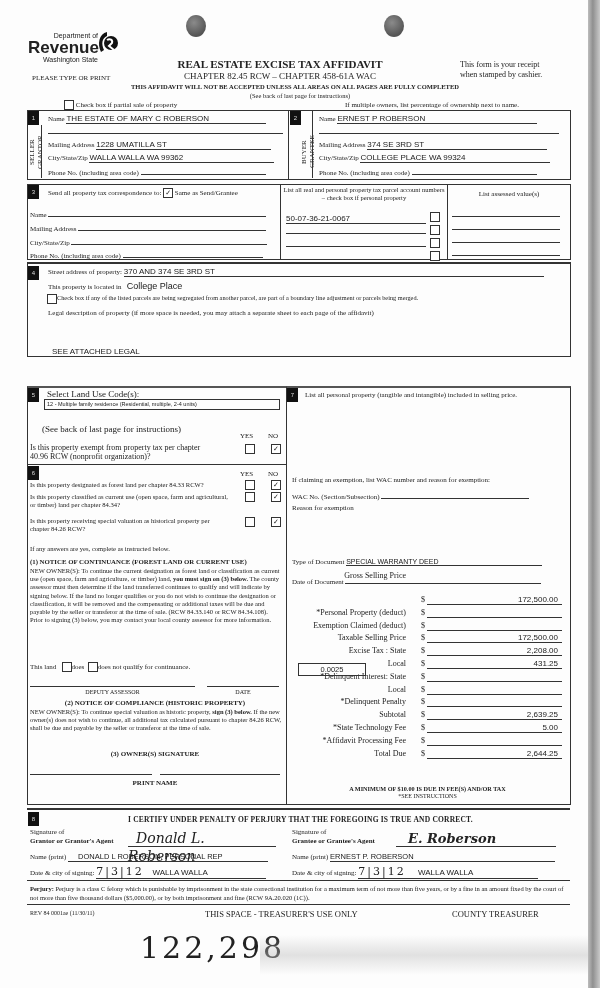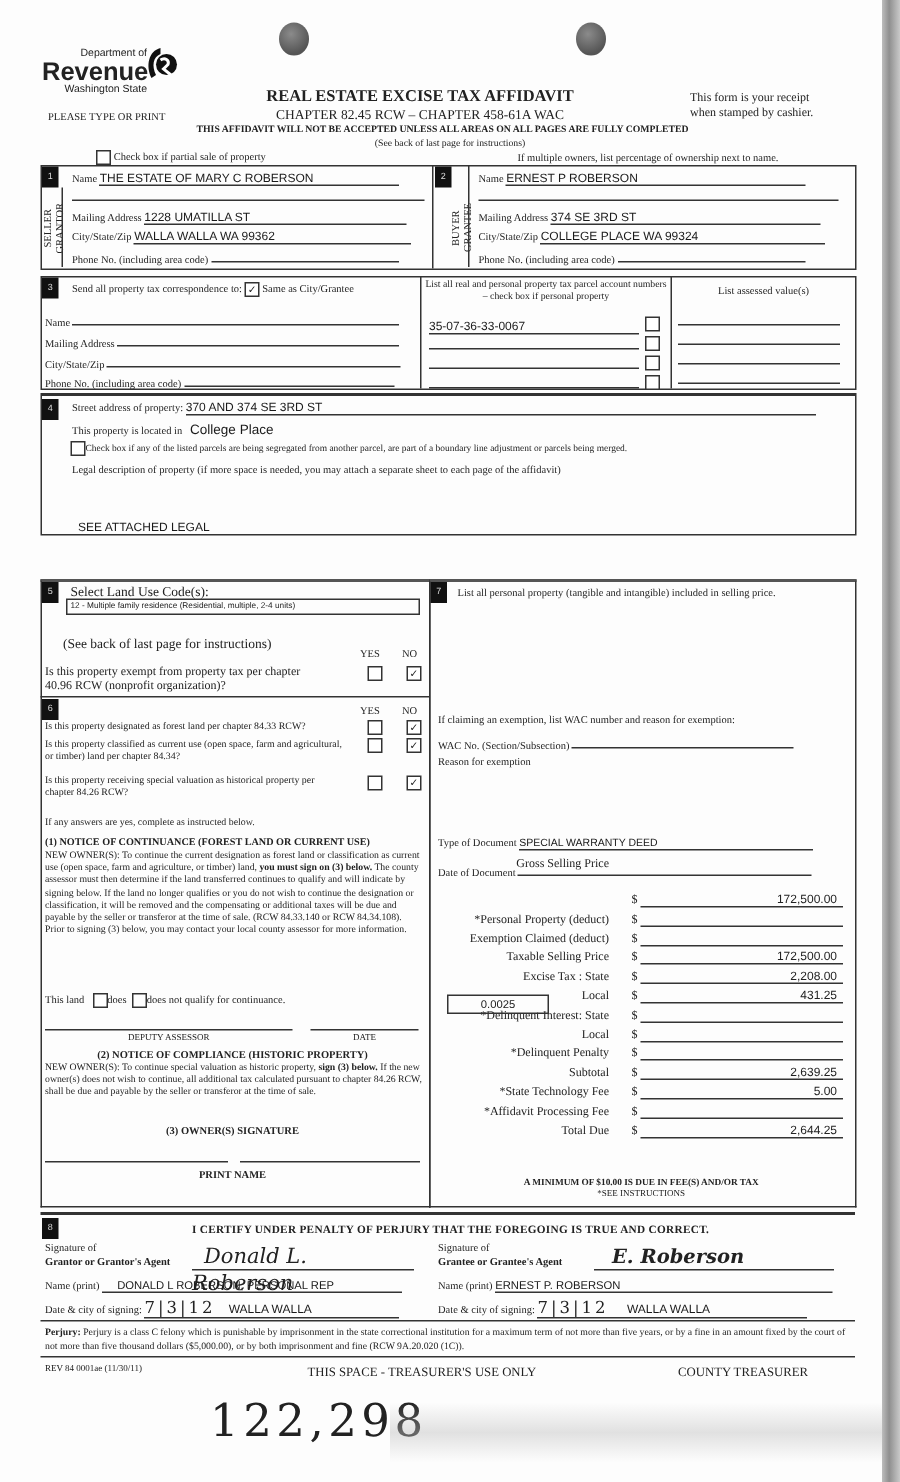--- a/index.html
+++ b/index.html
@@ -76,31 +76,31 @@
   <div class="row t7" style="left:319px;top:114px;"><span>Name</span> <span class="fill line" style="display:inline-block;width:200px;">ERNEST P ROBERSON</span></div>
   <div class="abs line" style="left:319px;top:125px;width:240px;height:8px;"></div>
   <div class="row t7" style="left:319px;top:140px;"><span>Mailing Address</span> <span class="fill line" style="display:inline-block;width:180px;">374 SE 3RD ST</span></div>
   <div class="row t7" style="left:319px;top:153px;"><span>City/State/Zip</span> <span class="fill line" style="display:inline-block;width:190px;">COLLEGE PLACE WA  99324</span></div>
   <div class="row t7" style="left:319px;top:166px;"><span>Phone No. (including area code)</span> <span class="line" style="display:inline-block;width:125px;height:8px;"></span></div>
 
   <div class="box" style="left:27px;top:184px;width:542px;height:74px;"></div>
   <div class="abs" style="left:280px;top:184px;width:1px;height:75px;background:#333;"></div>
   <div class="abs" style="left:447px;top:184px;width:1px;height:75px;background:#333;"></div>
   <div class="badge" style="left:28px;top:185px;">3</div>
-  <div class="row t7" style="left:48px;top:188px;"><span>Send all property tax correspondence to:</span> <span class="cb">✓</span> <span>Same as City/Grantee</span></div>
+  <div class="row t7" style="left:48px;top:188px;"><span>Send all property tax correspondence to:</span> <span class="cb">✓</span> <span>Same as Send/Grantee</span></div>
   <div class="row t7" style="left:30px;top:208px;"><span>Name</span> <span class="line" style="display:inline-block;width:218px;height:8px;"></span></div>
   <div class="row t7" style="left:30px;top:222px;"><span>Mailing Address</span> <span class="line" style="display:inline-block;width:188px;height:8px;"></span></div>
   <div class="row t7" style="left:30px;top:236px;"><span>City/State/Zip</span> <span class="line" style="display:inline-block;width:196px;height:8px;"></span></div>
   <div class="row t7" style="left:30px;top:249px;"><span>Phone No. (including area code)</span> <span class="line" style="display:inline-block;width:140px;height:8px;"></span></div>
 
   <div class="abs ctr" style="left:283px;top:186px;width:162px;font-size:6.5px;line-height:8px;">List all real and personal property tax parcel account numbers – check box if personal property</div>
   <div class="abs ctr t7" style="left:450px;top:190px;width:118px;">List assessed value(s)</div>
 
   <div class="abs" style="left:286px;top:207px;width:155px;">
-    <div class="row" style="left:0;top:0;"><span class="fill line" style="display:inline-block;width:140px;">35-07-36-33-0067</span> <span class="cb"></span></div>
+    <div class="row" style="left:0;top:0;"><span class="fill line" style="display:inline-block;width:140px;">50-07-36-21-0067</span> <span class="cb"></span></div>
     <div class="row" style="left:0;top:13px;"><span class="fill line" style="display:inline-block;width:140px;height:8px;"></span> <span class="cb"></span></div>
     <div class="row" style="left:0;top:26px;"><span class="fill line" style="display:inline-block;width:140px;height:8px;"></span> <span class="cb"></span></div>
     <div class="row" style="left:0;top:39px;"><span class="fill line" style="display:inline-block;width:140px;height:8px;"></span> <span class="cb"></span></div>
   </div>
   <div class="abs line" style="left:452px;top:208px;width:108px;height:8px;"></div>
   <div class="abs line" style="left:452px;top:221px;width:108px;height:8px;"></div>
   <div class="abs line" style="left:452px;top:234px;width:108px;height:8px;"></div>
   <div class="abs line" style="left:452px;top:247px;width:108px;height:8px;"></div>
 
   <div class="box" style="left:27px;top:262px;width:542px;height:92px;border-top:2px solid #333;"></div>

